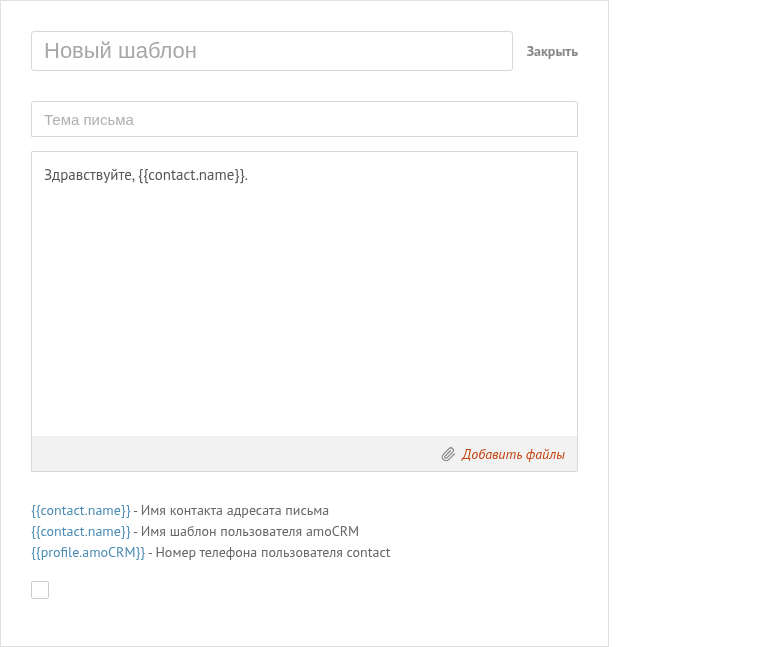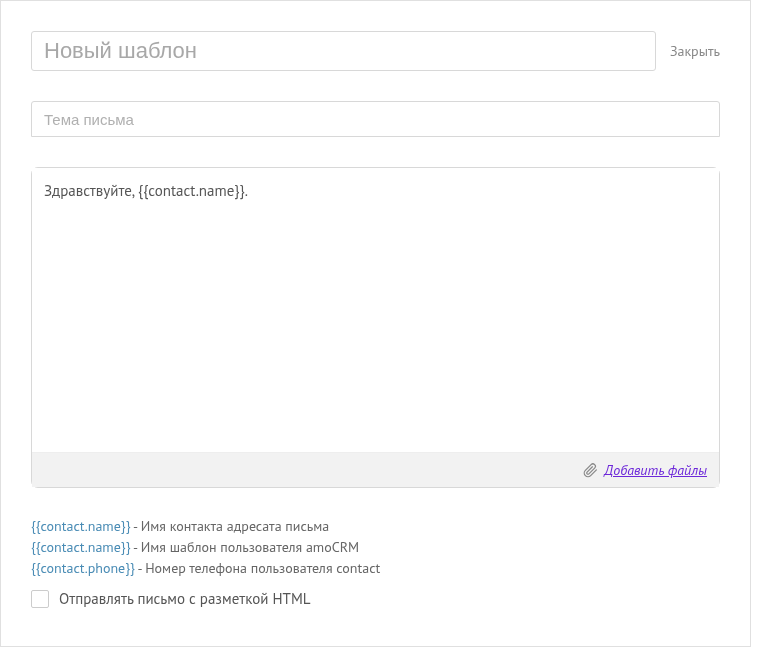--- a/index.html
+++ b/index.html
@@ -6,21 +6,21 @@
       box-sizing: border-box;
       margin: 0;
       padding: 0;
     }
     body {
       font-family: -apple-system, BlinkMacSystemFont, "Segoe UI", "PT Sans", Arial, sans-serif;
       background: #fff;
       color: #555;
     }
     .container {
-      width: 751px;
+      width: 609px;
       height: 647px;
       border: 1px solid #e0e0e0;
       padding: 30px 30px 20px 30px;
       background: #fff;
     }
     .header-row {
       display: flex;
       align-items: center;
       gap: 14px;
       margin-bottom: 30px;
@@ -35,42 +35,42 @@
       color: #a8a8a8;
       background: #fff;
       outline: none;
     }
     .title-input::placeholder {
       color: #a8a8a8;
     }
     .close-link {
       color: #888;
       font-size: 14px;
-      font-weight: normal;
+      font-weight: bold;
       cursor: pointer;
       user-select: none;
     }
     .subject-input {
       width: 100%;
       height: 36px;
       border: 1px solid #d8d8d8;
       border-radius: 3px 3px 0 0;
       padding: 0 12px;
       font-size: 15px;
       color: #666;
       background: #fff;
       outline: none;
-      margin-bottom: 30px;
+      margin-bottom: 14px;
     }
     .subject-input::placeholder {
       color: #b0b0b0;
     }
     .body-wrapper {
       border: 1px solid #d8d8d8;
-      border-radius: 7px;
+      border-radius: 1px;
       margin-bottom: 28px;
     }
     .body-textarea {
       width: 100%;
       height: 280px;
       border: none;
       padding: 12px 12px;
       font-size: 15px;
       color: #555;
       background: #fff;
@@ -83,32 +83,31 @@
       background: #f2f2f2;
       border-top: 1px solid #eee;
       padding: 8px 12px;
       display: flex;
       justify-content: flex-end;
       align-items: center;
       gap: 6px;
       cursor: pointer;
     }
     .attach-bar span {
-      color: #6d28d9;
+      color: #c2410c;
       font-size: 14px;
       font-style: italic;
-      text-decoration: underline;
     }
     .clip-icon {
       width: 15px;
       height: 15px;
       color: #888;
     }
     .variables {
-      margin-bottom: 10px;
+      margin-bottom: 18px;
     }
     .var-row {
       font-size: 14px;
       color: #666;
       line-height: 1.5;
     }
     .var-tag {
       color: #4a8cb5;
     }
     .checkbox-row {
@@ -152,22 +151,21 @@
   </div>
 
   <div class="variables">
     <div class="var-row">
       <span class="var-tag">{{contact.name}}</span><span> - Имя контакта адресата письма</span>
     </div>
     <div class="var-row">
       <span class="var-tag">{{contact.name}}</span><span>  - Имя шаблон пользователя amoCRM</span>
     </div>
     <div class="var-row">
-      <span class="var-tag">{{contact.phone}}</span><span> - Номер телефона пользователя contact</span>
+      <span class="var-tag">{{profile.amoCRM}}</span><span> - Номер телефона пользователя contact</span>
     </div>
   </div>
 
   <div class="checkbox-row">
     <div class="checkbox"></div>
-    <span class="checkbox-label">Отправлять письмо с разметкой HTML</span>
   </div>
 
 </div>
 
 </body></html>

